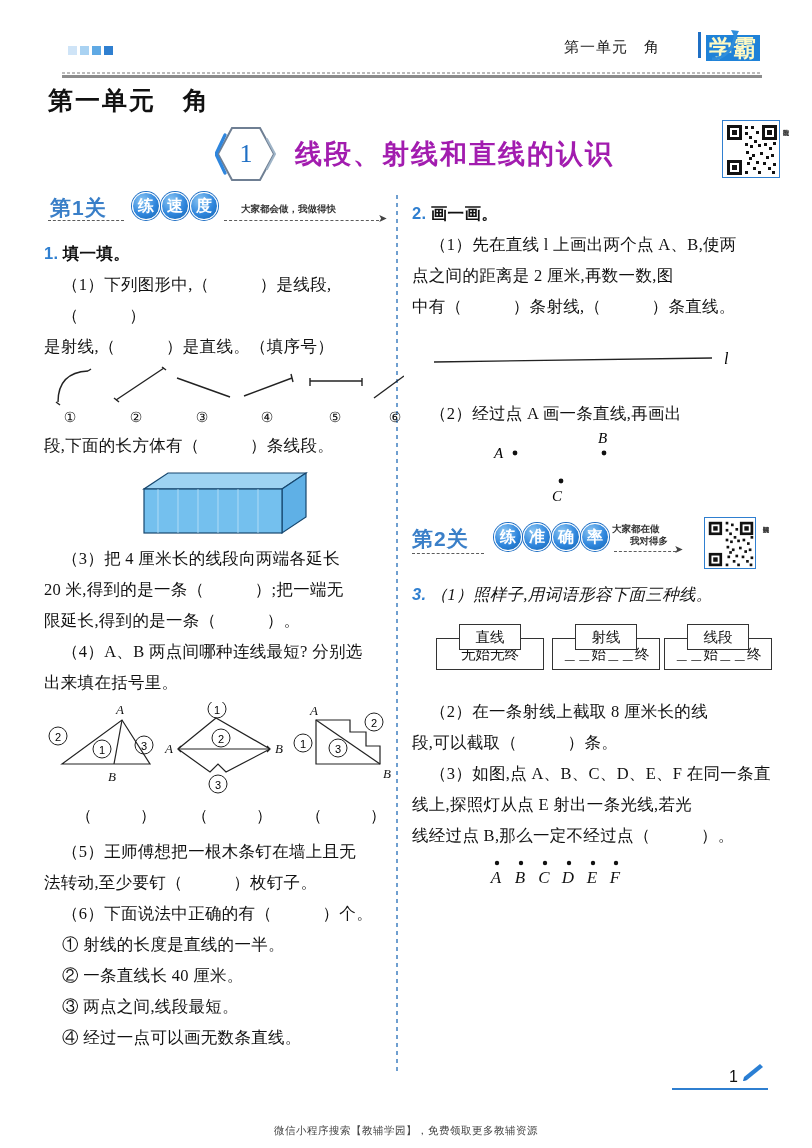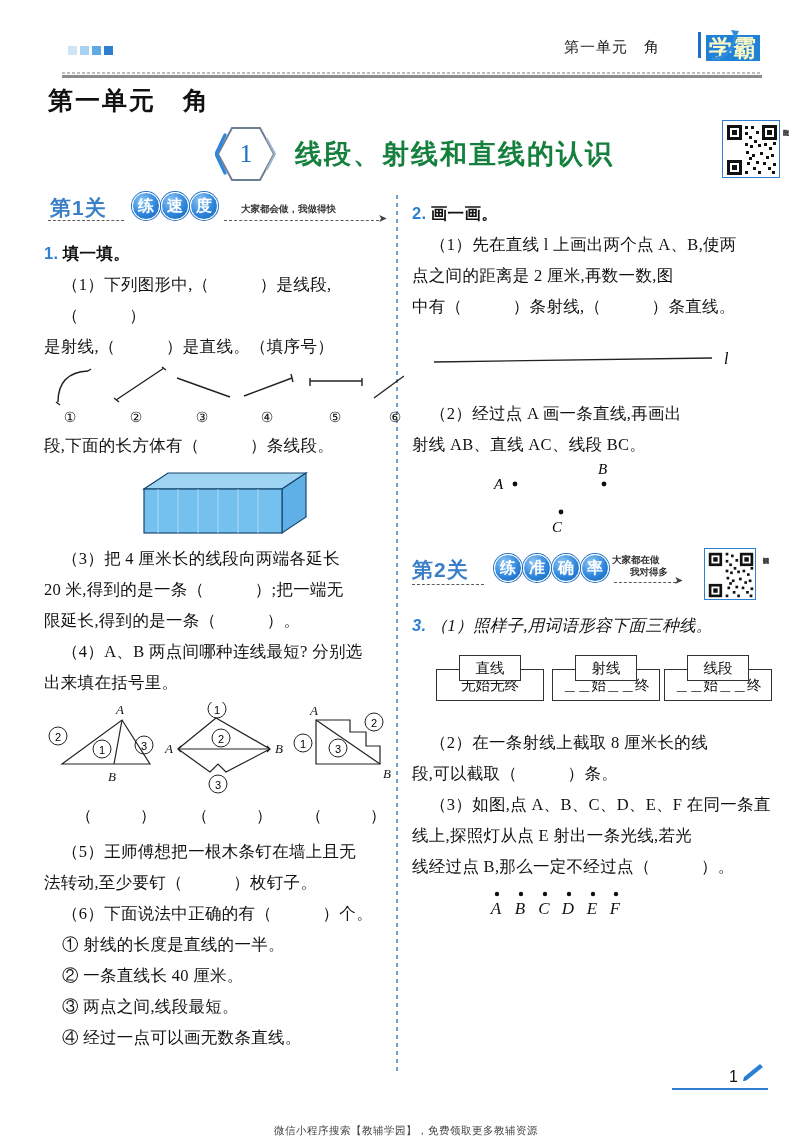--- a/index.html
+++ b/index.html
@@ -36,21 +36,21 @@
 
   
   .unit-title { position:absolute; left:48px; top:84px; font-size:25px; font-weight:bold;
                 font-family:"Liberation Sans",sans-serif; letter-spacing:2px; }
 
   
   .lesson { position:absolute; left:215px; top:125px; display:flex; align-items:center; gap:18px; }
   .hexwrap { position:relative; width:62px; height:58px; }
   .hexnum { position:absolute; inset:0; display:flex; align-items:center; justify-content:center;
             font-size:26px; color:#1f6fc4; font-family:"Liberation Serif",serif; }
-  .lesson-text { font-size:27px; font-weight:bold; color:#15803d; letter-spacing:2px;
+  .lesson-text { font-size:27px; font-weight:bold; color:#a21caf; letter-spacing:2px;
                  font-family:"Liberation Sans",sans-serif; }
 
   
   .qr-top { position:absolute; right:24px; top:120px; width:66px; }
   .qr-box { width:58px; height:58px; border:1px solid #2f7fd0; padding:2px; background:#fff; }
   .qr-label-v { position:absolute; right:-2px; top:4px; font-size:6.5px; color:#333;
                 writing-mode:vertical-rl; font-family:"Liberation Sans",sans-serif; line-height:1.1;}
 
   
   .col { position:absolute; top:190px; width:360px; }
@@ -361,21 +361,20 @@
       <div class="q">中有（　　　）条射线,（　　　）条直线。</div>
 
       <div class="line-l">
         <svg width="340" height="56" viewBox="0 0 340 56">
           <line x1="22" y1="26" x2="300" y2="22" stroke="#222" stroke-width="1.3"></line>
           <text x="312" y="28" font-size="16" font-style="italic" font-family="Liberation Serif, serif">l</text>
         </svg>
       </div>
 
       <div class="q indent">（2）经过点 A 画一条直线,再画出</div>
-      <div class="q">射线 AB、直线 AC、线段 BC。</div>
 
       <div class="pts">
         <svg width="340" height="90" viewBox="0 0 340 90">
           <circle cx="103" cy="24" r="2.4" fill="#111"></circle>
           <text x="82" y="29" font-size="15" font-style="italic" font-family="Liberation Serif, serif">A</text>
           <circle cx="192" cy="24" r="2.4" fill="#111"></circle>
           <text x="186" y="14" font-size="15" font-style="italic" font-family="Liberation Serif, serif">B</text>
           <circle cx="149" cy="52" r="2.4" fill="#111"></circle>
           <text x="140" y="72" font-size="15" font-style="italic" font-family="Liberation Serif, serif">C</text>
         </svg>

